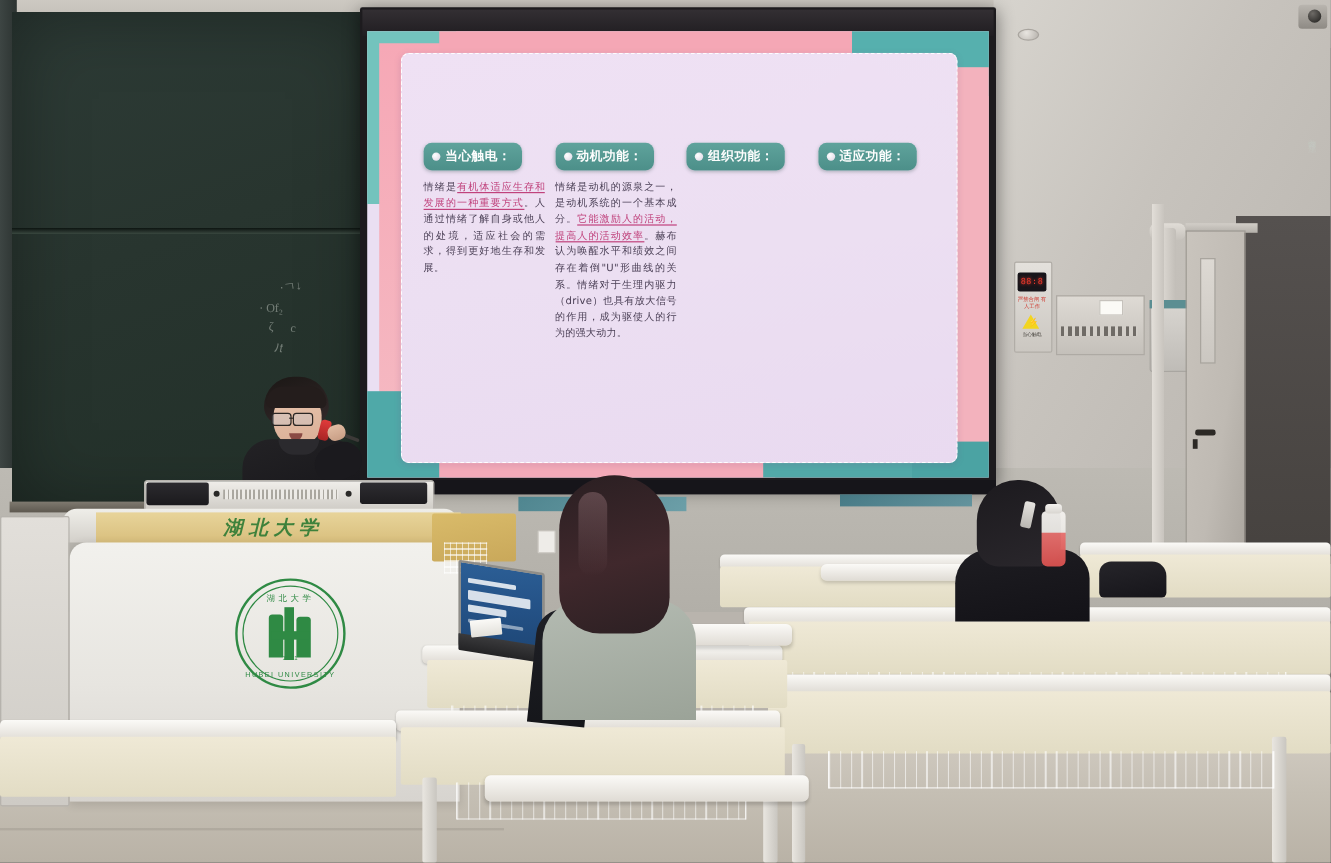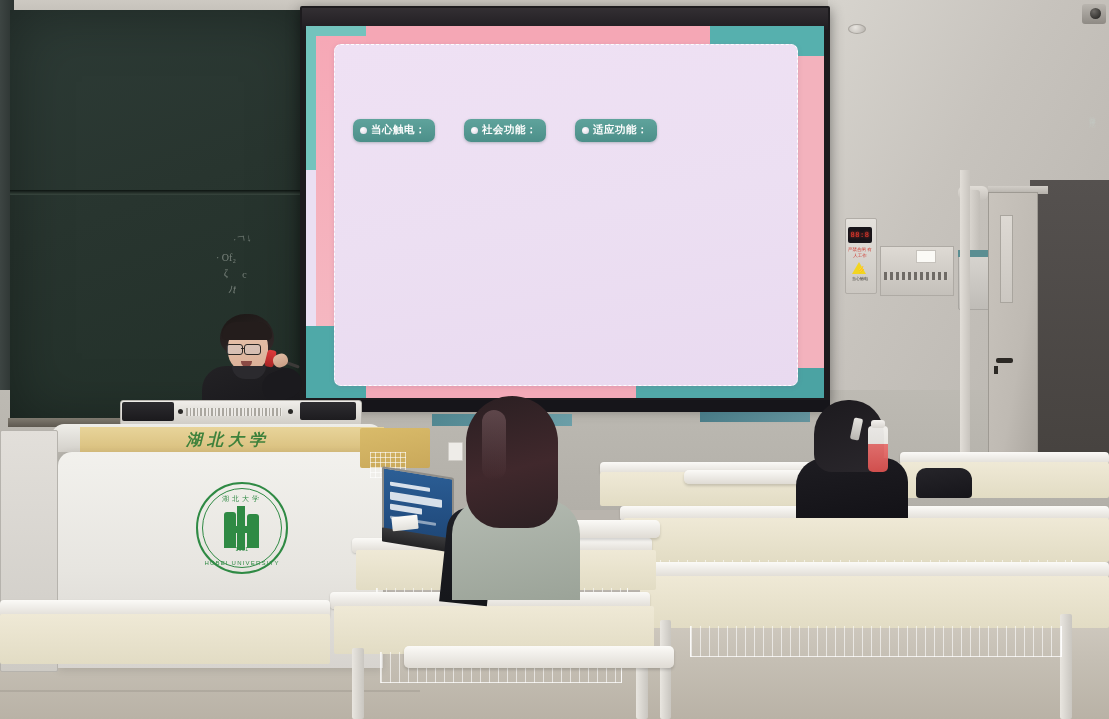--- a/index.html
+++ b/index.html
@@ -299,27 +299,35 @@
 
     <div class="slide">
 
       <div class="cols">
 
         <div class="col">
           <div class="pill">
             <span class="bullet"></span>
             <span>当心触电：</span>
           </div>
+          <div class="body-txt"><span>情绪是</span><span class="hl">有机体适应生存和发展的一种重要方式</span><span>。人通过情绪了解自身或他人的处境，适应社会的需求，得到更好地生存和发展。</span></div>
         </div>
-
 
         <div class="col">
           <div class="pill">
             <span class="bullet"></span>
-            <span>社会功能：</span>
+            <span>动机功能：</span>
+          </div>
+          <div class="body-txt"><span>情绪是动机的源泉之一，是动机系统的一个基本成分。</span><span class="hl">它能激励人的活动，提高人的活动效率</span><span>。赫布认为唤醒水平和绩效之间存在着倒"U"形曲线的关系。情绪对于生理内驱力（drive）也具有放大信号的作用，成为驱使人的行为的强大动力。</span></div>
+        </div>
+
+        <div class="col">
+          <div class="pill">
+            <span class="bullet"></span>
+            <span>组织功能：</span>
           </div>
         </div>
 
         <div class="col">
           <div class="pill">
             <span class="bullet"></span>
             <span>适应功能：</span>
           </div>
         </div>
 

